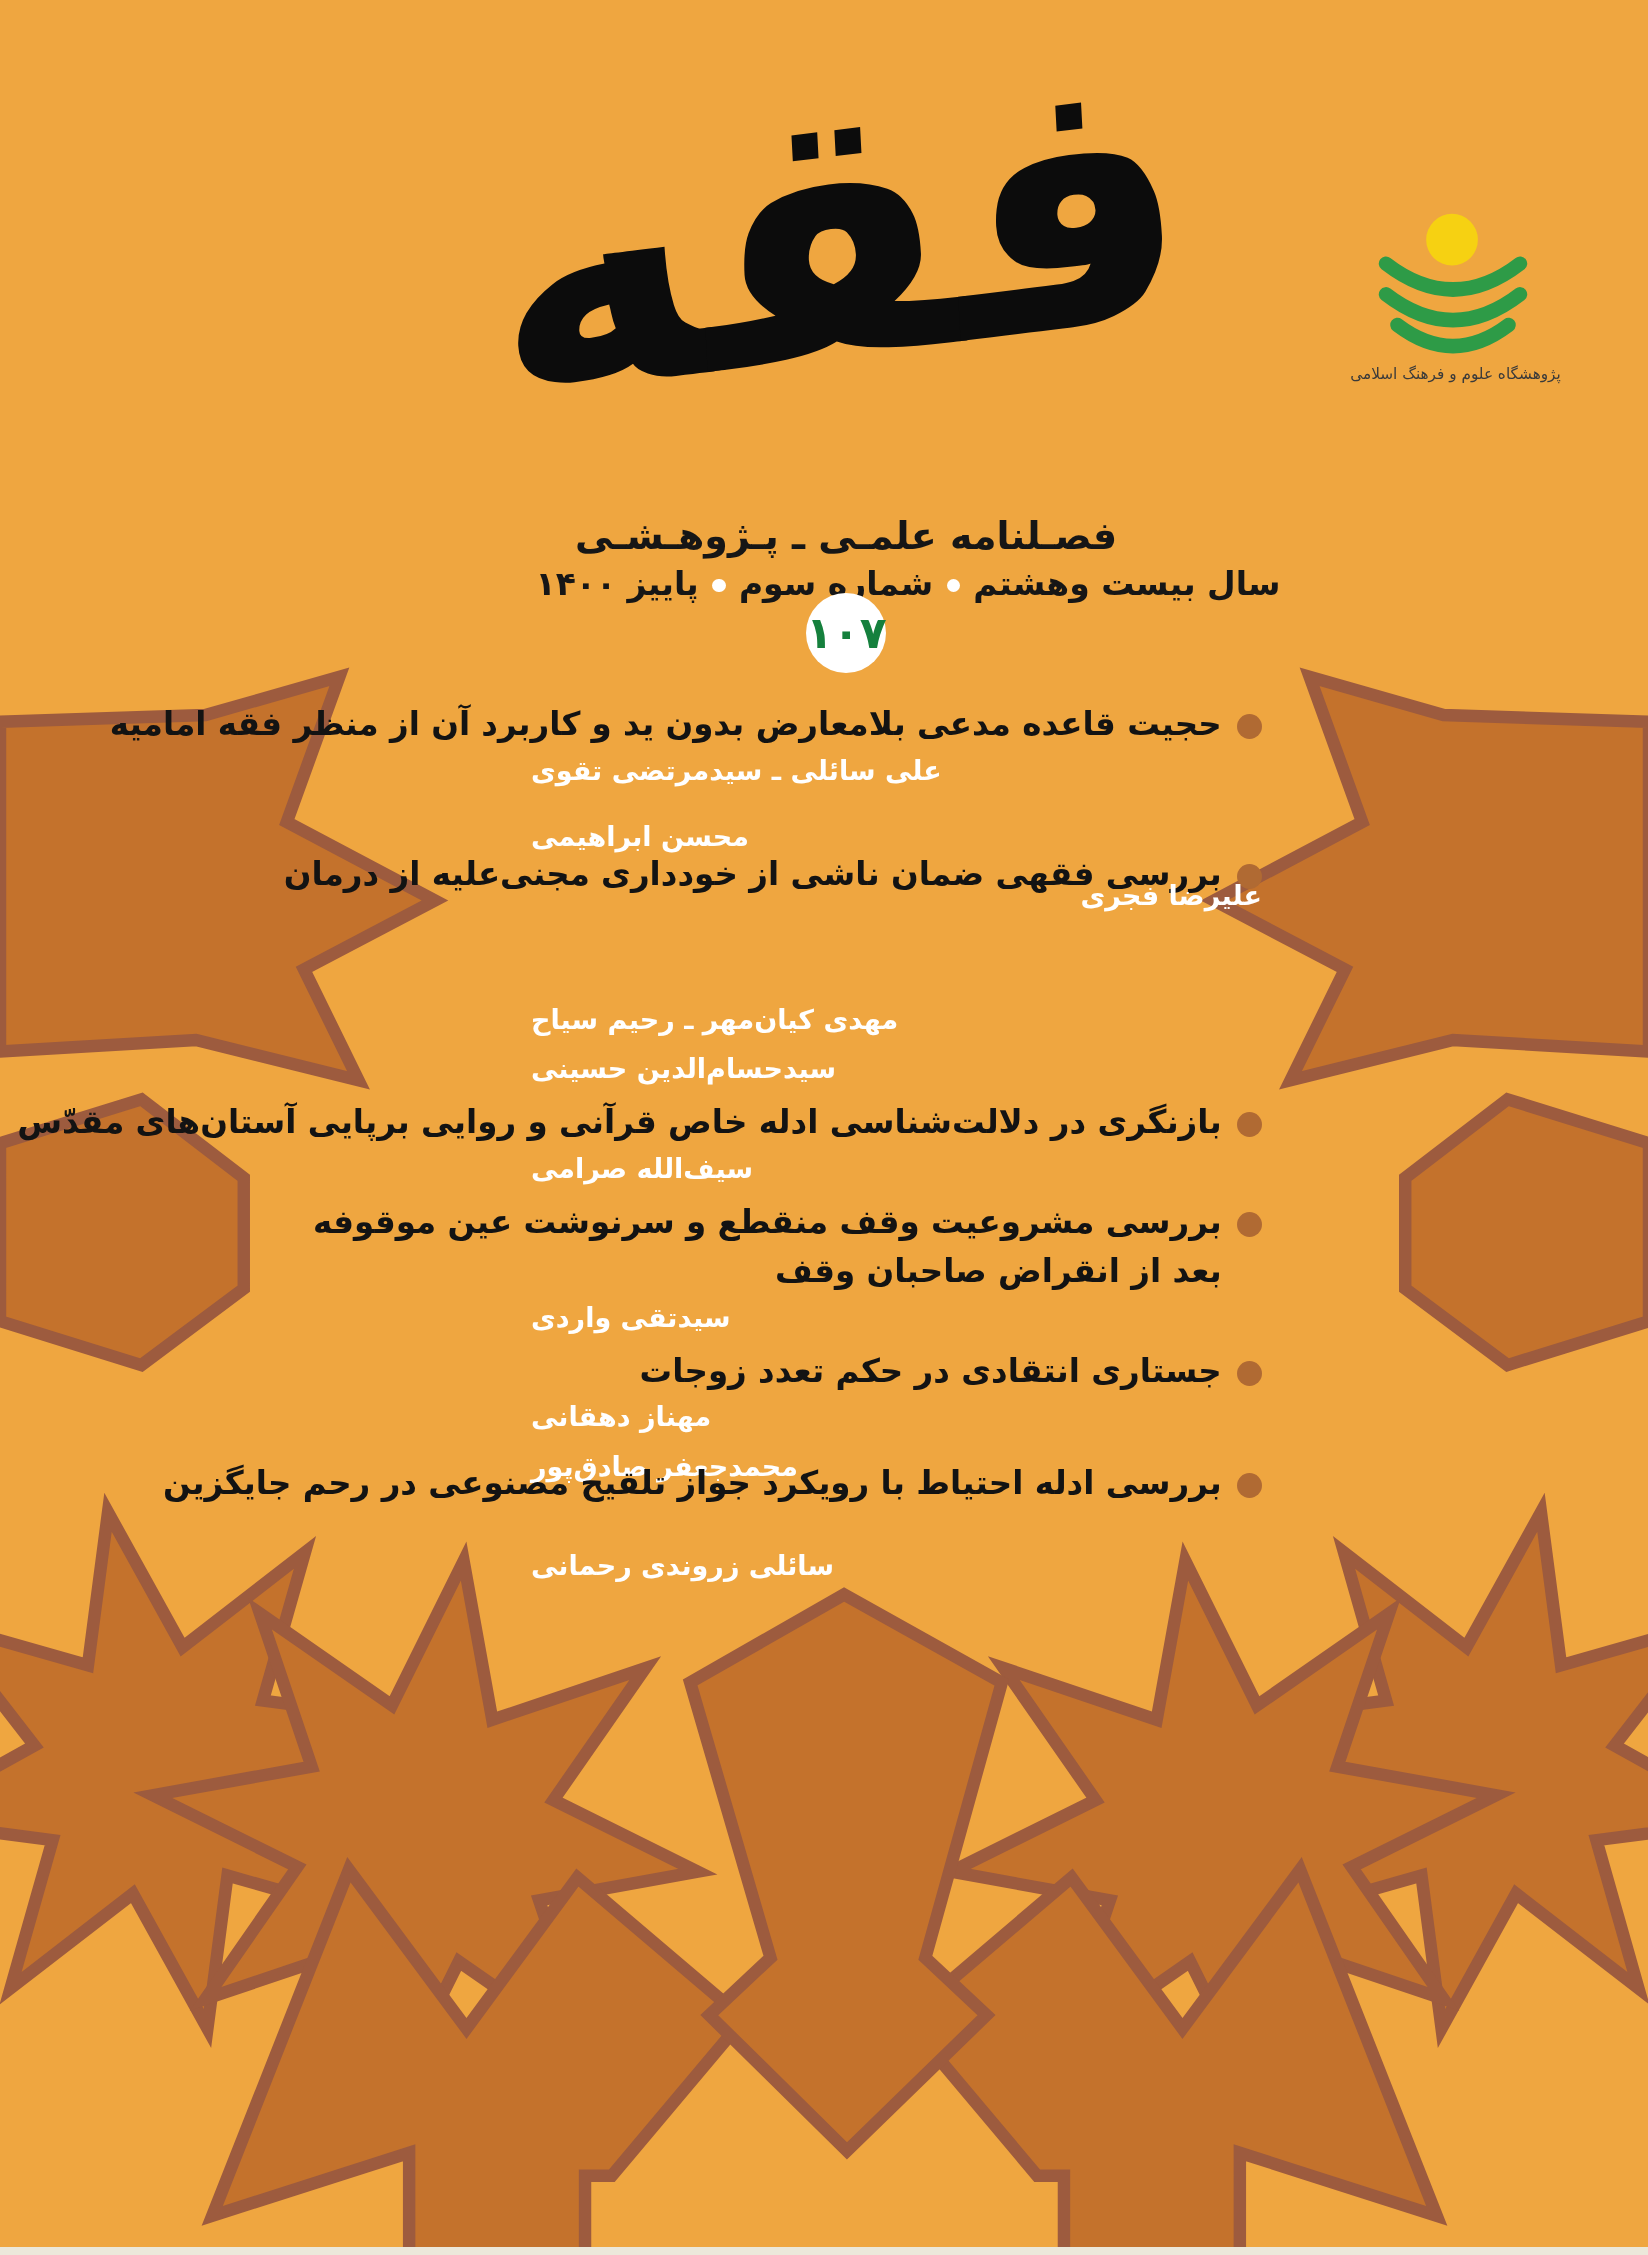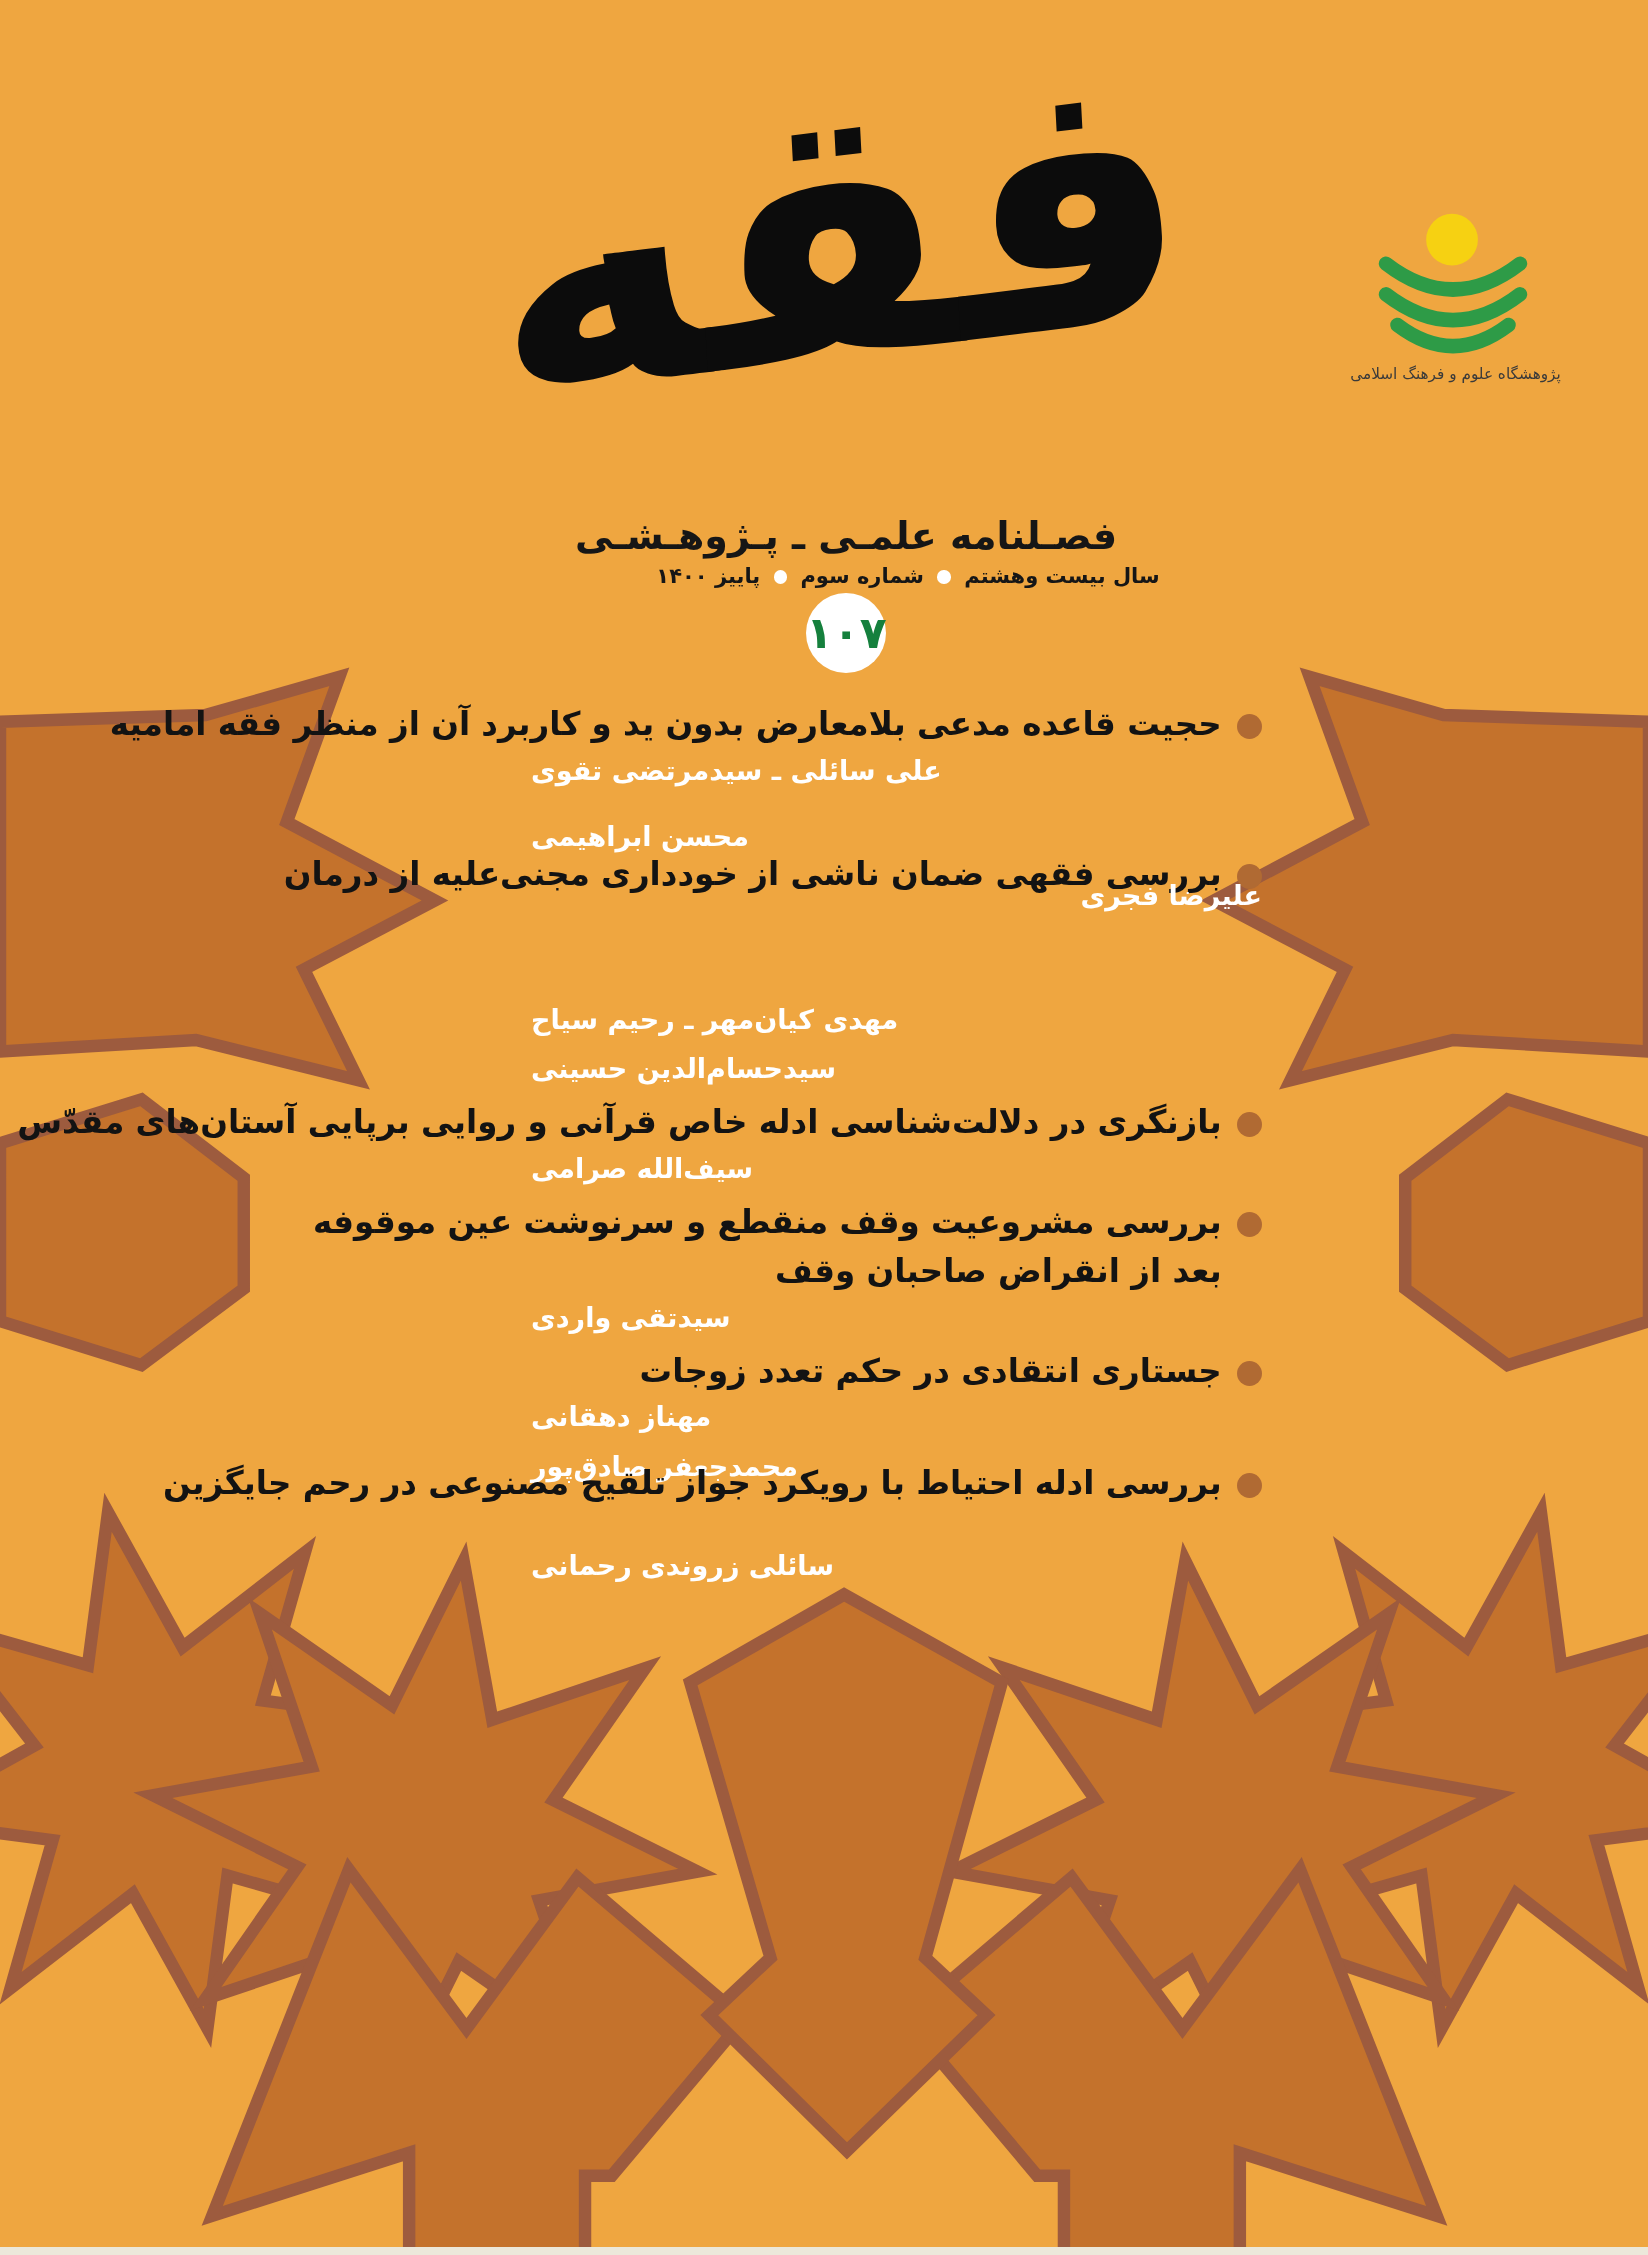--- a/index.html
+++ b/index.html
@@ -19,21 +19,21 @@
   }
 
   .type-line{
     position:absolute; left:459px; top:514px; width:774px;
     text-align:center; direction:rtl;
     font-size:38px; font-weight:bold; color:#161616; letter-spacing:1px;
   }
   .issue-line{
     position:absolute; left:535px; top:564px; width:746px;
     text-align:center; direction:rtl;
-    font-size:21px; font-weight:bold; color:#161616; white-space:nowrap;
+    font-size:33px; font-weight:bold; color:#161616; white-space:nowrap;
   }
   .issue-line .dot{
     display:inline-block; width:13.4px; height:13.4px; border-radius:50%;
     background:#FFFFFF; margin:0 13.4px; vertical-align:middle;
   }
   .issue-no{
     position:absolute; left:806px; top:593px; width:80px; height:80px;
     border-radius:50%; background:#FFFFFF; text-align:center;
     line-height:80px; font-size:44px; font-weight:bold; color:#15803d;
   }

